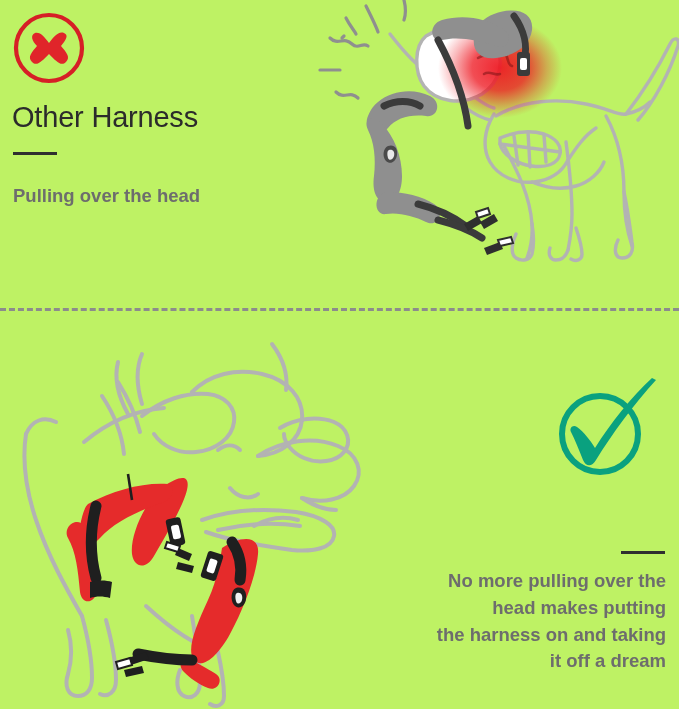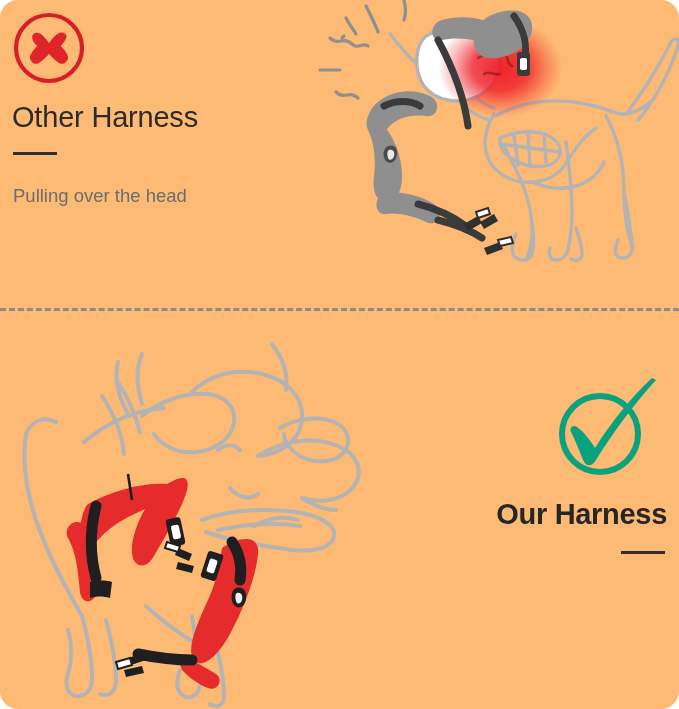--- a/index.html
+++ b/index.html
@@ -8,23 +8,22 @@
     background: #ffffff;
   }
   body {
     font-family: "Liberation Sans", sans-serif;
     -webkit-font-smoothing: antialiased;
   }
   #page {
     position: relative;
     width: 679px;
     height: 709px;
-    background: #fdba74;
+    background: #bef264;
     overflow: hidden;
-    border-radius: 18px;
   }
 
   
   .panel-text { position: absolute; }
 
   .heading-light {
     font-size: 29px;
     font-weight: 400;
     color: #2b2b2b;
     letter-spacing: -0.2px;
@@ -39,21 +38,21 @@
     line-height: 1;
     white-space: nowrap;
   }
   .rule {
     height: 3px;
     width: 44px;
     background: #2f2f2f;
   }
   .body-copy {
     font-size: 18.5px;
-    font-weight: 400;
+    font-weight: 700;
     color: #6d6d6d;
     line-height: 1.45;
     white-space: nowrap;
   }
 
   
   #cross-badge { position: absolute; left: 11px; top: 10px; }
   #other-title { left: 12px; top: 103px; }
   #other-rule  { left: 13px; top: 152px; }
   #other-body  { left: 13px; top: 183px; }
@@ -220,24 +219,29 @@
 
   <div id="check-badge">
     <svg width="112" height="104" viewBox="0 0 112 104">
       <circle cx="52" cy="56" r="38" fill="none" stroke="#0aa17f" stroke-width="6"></circle>
       <path d="M108 2 C86 26 64 56 48 82 C44 89 38 89 35 82
                C31 72 27 62 23 54 C21 50 25 46 29 49
                C36 54 42 62 47 70 C62 46 84 18 104 0 Z" fill="#0aa17f"></path>
     </svg>
   </div>
 
-  <div class="panel-text heading-bold" id="our-title">Our Harness</div>
 
   <div class="panel-text rule" id="our-rule"></div>
 
+  <div class="panel-text body-copy" id="our-body">
+    <div>No more pulling over the</div>
+    <div>head  makes  putting</div>
+    <div>the harness on and taking</div>
+    <div>it off a dream</div>
+  </div>
 
   <div class="illo" id="dog-good">
     <svg width="390" height="379" viewBox="0 0 390 379">
       <g fill="none" stroke="#b3b3b3" stroke-width="4" stroke-linecap="round" stroke-linejoin="round">
 
         <path d="M30 104 C26 130 30 160 40 190 C52 226 70 258 86 286"></path>
         <path d="M88 112 C112 92 140 80 168 78"></path>
         <path d="M30 104 C36 90 48 86 60 92"></path>
 
         <path d="M86 286 C92 308 96 330 96 348 C96 360 90 366 82 366

